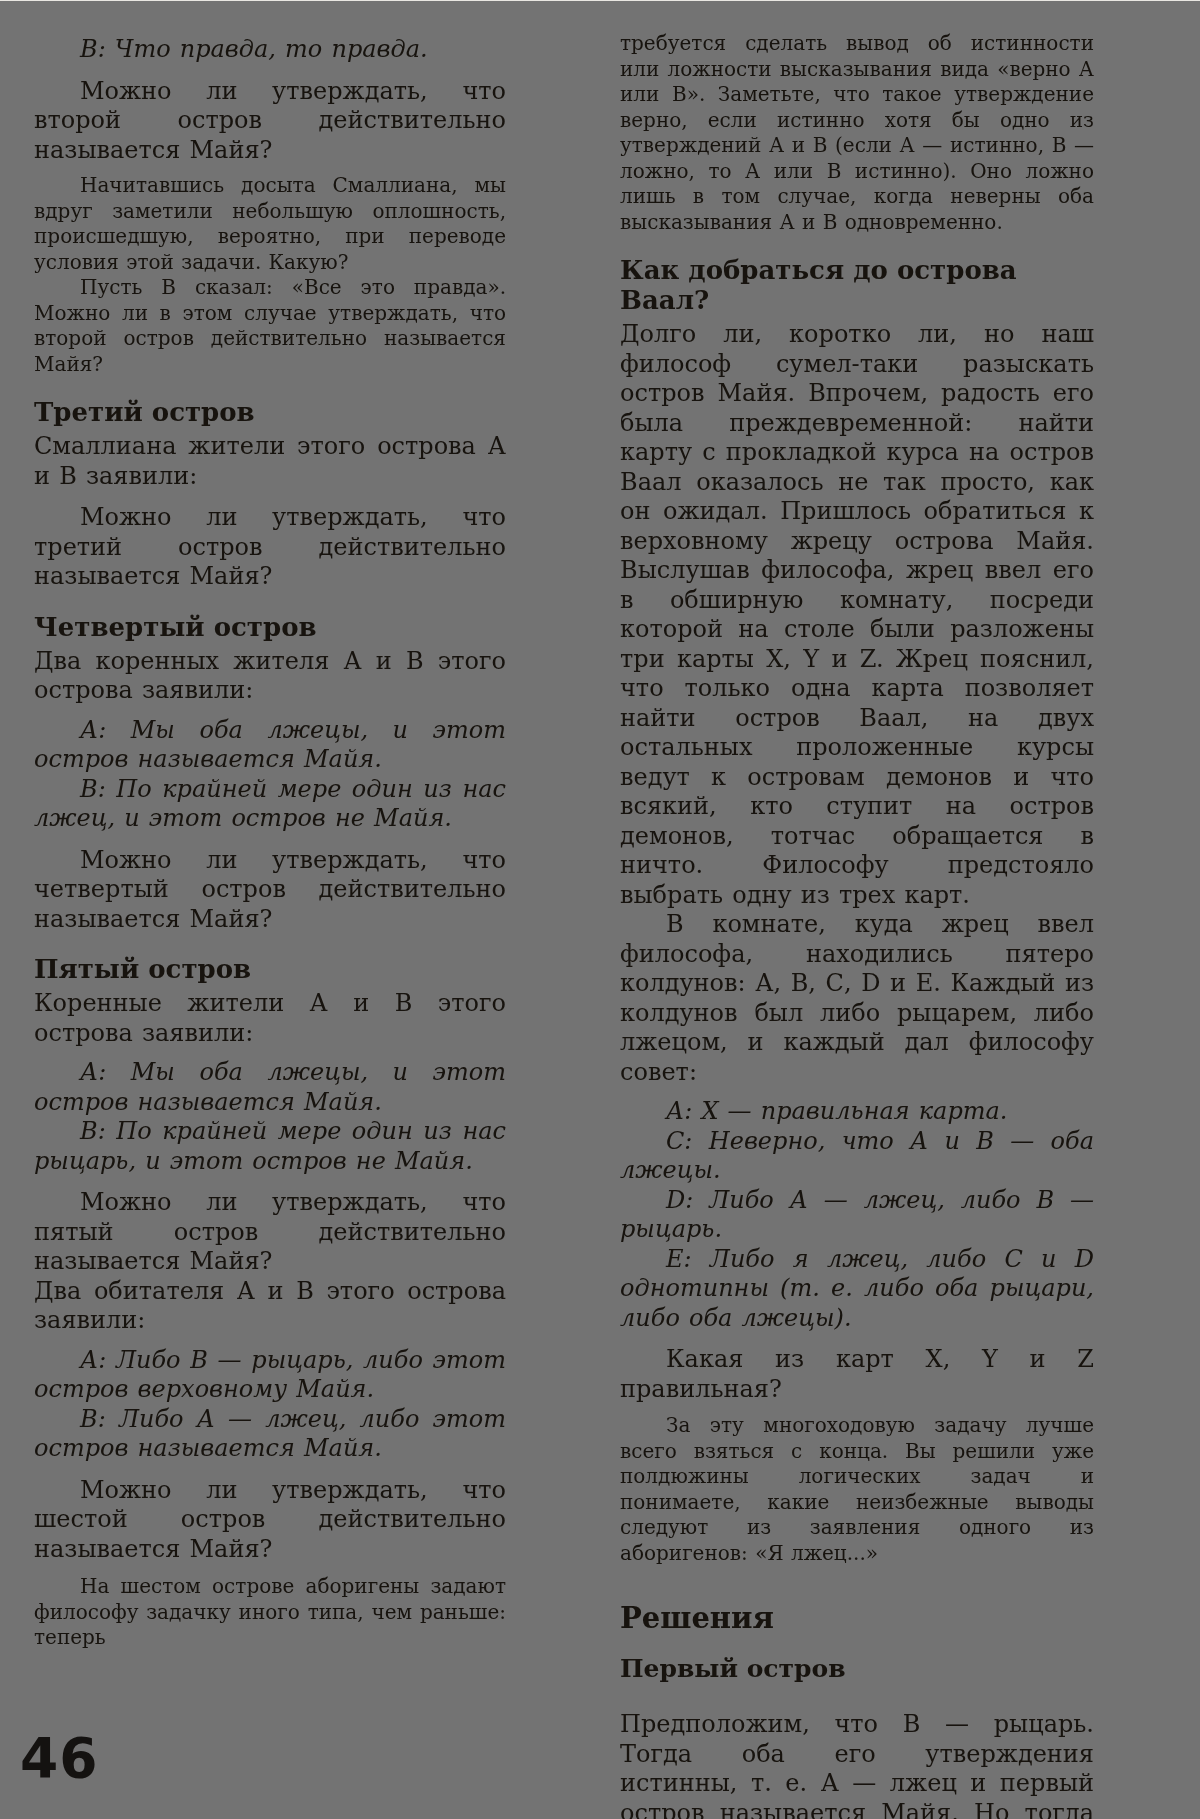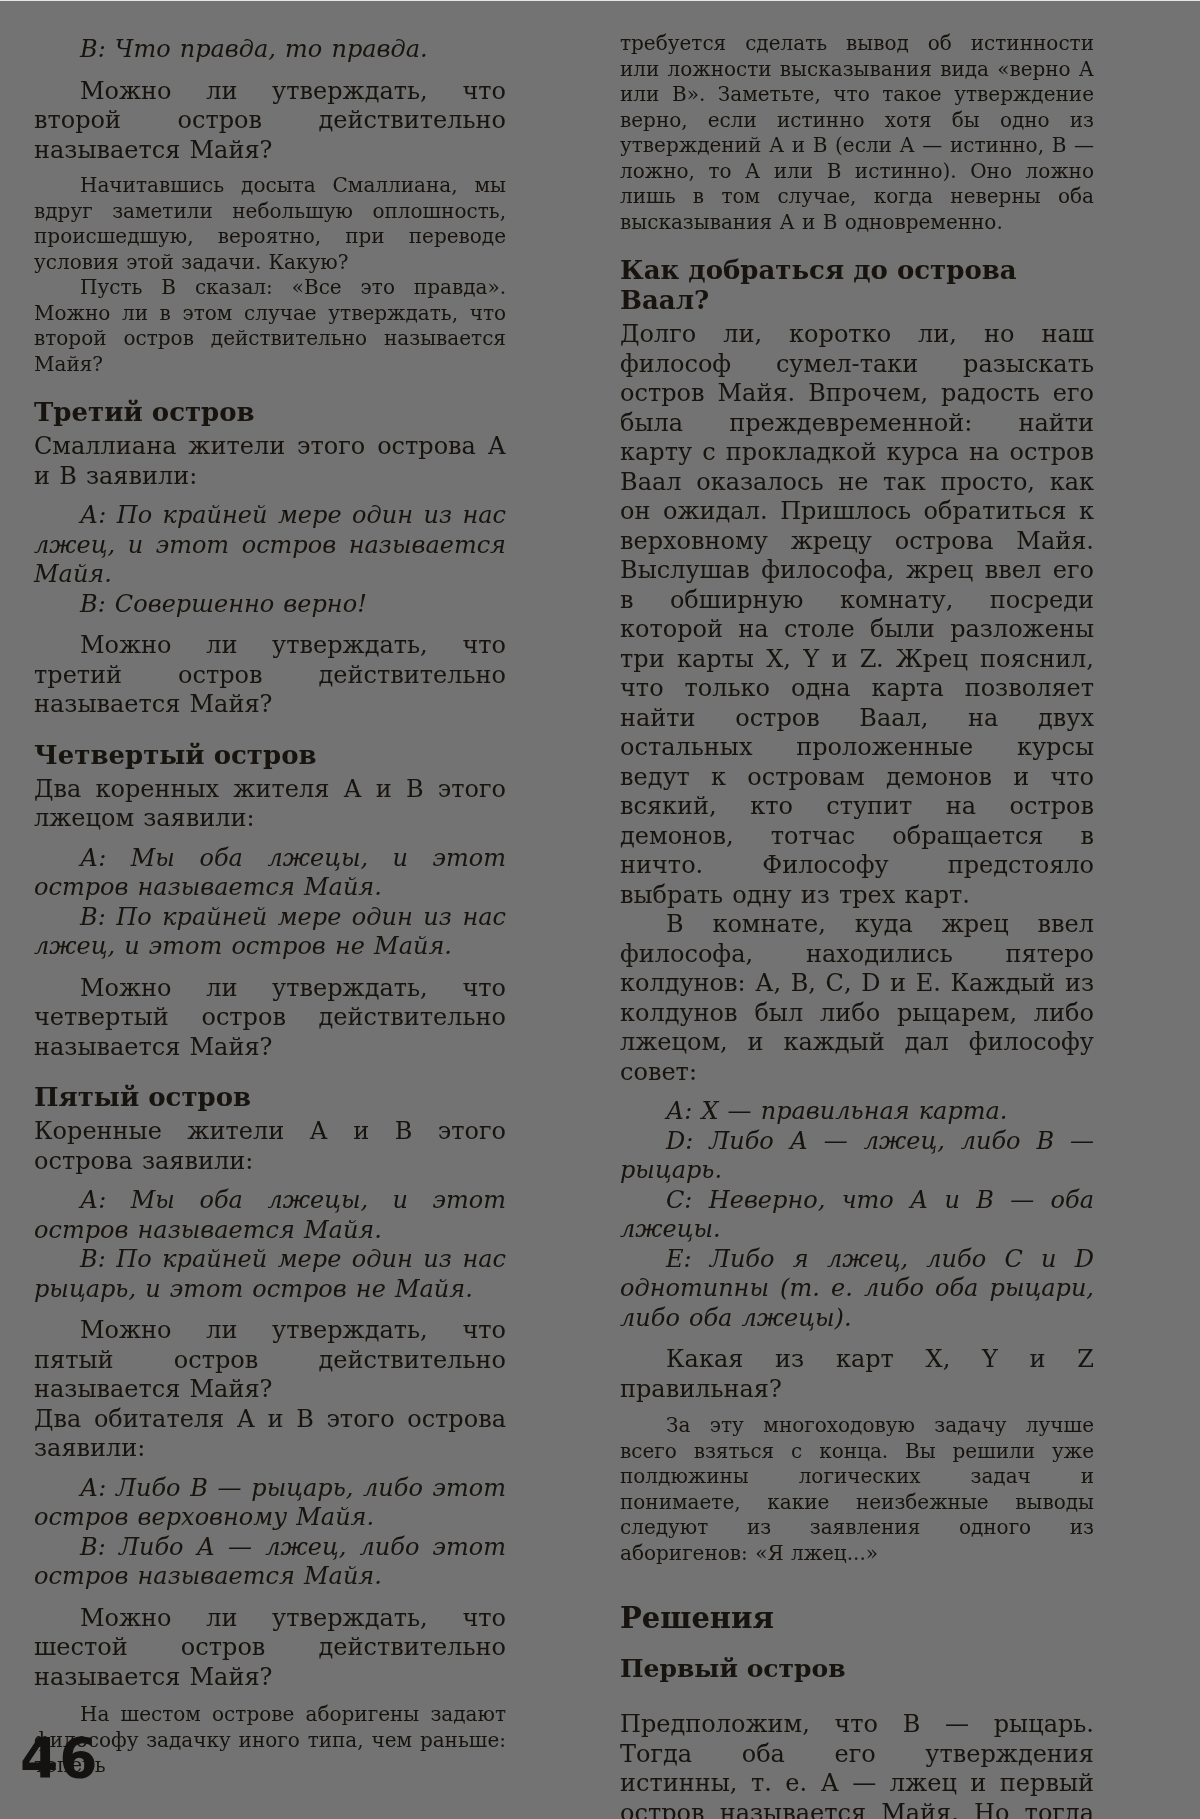--- a/index.html
+++ b/index.html
@@ -98,28 +98,24 @@
 
     <p class="body-p dialogue indent dlg-top">В: Что правда, то правда.</p>
 
     <p class="body-p indent q">Можно ли утверждать, что второй остров действительно называется Майя?</p>
 
     <p class="small-p indent note1">Начитавшись досыта Смаллиана, мы вдруг заметили небольшую оплошность, происшедшую, вероятно, при переводе условия этой задачи. Какую?</p>
     <p class="small-p indent">Пусть В сказал: «Все это правда». Можно ли в этом случае утверждать, что второй остров действительно называется Майя?</p>
 
     <h3 class="island-h">Третий остров</h3>
     <p class="body-p">Смаллиана жители этого острова А и В заявили:</p>
-    <div class="dlg-block">
-      <p class="body-p dialogue indent">А: По крайней мере один из нас лжец, и этот остров называется Майя.</p>
-      <p class="body-p dialogue indent">В: Совершенно верно!</p>
-    </div>
     <p class="body-p indent q">Можно ли утверждать, что третий остров действительно называется Майя?</p>
 
     <h3 class="island-h">Четвертый остров</h3>
-    <p class="body-p">Два коренных жителя А и В этого лжецом заявили:</p>
+    <p class="body-p">Два коренных жителя А и В этого острова заявили:</p>
     <div class="dlg-block">
       <p class="body-p dialogue indent">А: Мы оба лжецы, и этот остров называется Майя.</p>
       <p class="body-p dialogue indent">В: По крайней мере один из нас лжец, и этот остров не Майя.</p>
     </div>
     <p class="body-p indent q">Можно ли утверждать, что четвертый остров действительно называется Майя?</p>
 
     <h3 class="island-h">Пятый остров</h3>
     <p class="body-p">Коренные жители А и В этого острова заявили:</p>
     <div class="dlg-block">
       <p class="body-p dialogue indent">А: Мы оба лжецы, и этот остров называется Майя.</p>
@@ -140,22 +136,22 @@
   <div class="col col-right">
 
     <p class="small-p">требуется сделать вывод об истинности или ложности высказывания вида «верно А или В». Заметьте, что такое утверждение верно, если истинно хотя бы одно из утверждений А и В (если А — истинно, В — ложно, то А или В истинно). Оно ложно лишь в том случае, когда неверны оба высказывания А и В одновременно.</p>
 
     <h3 class="island-h vaal-h">Как добраться до острова Ваал?</h3>
     <p class="body-p">Долго ли, коротко ли, но наш философ сумел-таки разыскать остров Майя. Впрочем, радость его была преждевременной: найти карту с прокладкой курса на остров Ваал оказалось не так просто, как он ожидал. Пришлось обратиться к верховному жрецу острова Майя. Выслушав философа, жрец ввел его в обширную комнату, посреди которой на столе были разложены три карты X, Y и Z. Жрец пояснил, что только одна карта позволяет найти остров Ваал, на двух остальных проложенные курсы ведут к островам демонов и что всякий, кто ступит на остров демонов, тотчас обращается в ничто. Философу предстояло выбрать одну из трех карт.</p>
     <p class="body-p indent">В комнате, куда жрец ввел философа, находились пятеро колдунов: А, В, С, D и Е. Каждый из колдунов был либо рыцарем, либо лжецом, и каждый дал философу совет:</p>
 
     <div class="dlg-block">
       <p class="body-p dialogue indent">А: X — правильная карта.</p>
+      <p class="body-p dialogue indent">С: Неверно, что А и В — оба лжецы.</p>
       <p class="body-p dialogue indent">D: Либо А — лжец, либо В — рыцарь.</p>
-      <p class="body-p dialogue indent">С: Неверно, что А и В — оба лжецы.</p>
       <p class="body-p dialogue indent">Е: Либо я лжец, либо С и D однотипны (т. е. либо оба рыцари, либо оба лжецы).</p>
     </div>
 
     <p class="body-p indent q">Какая из карт X, Y и Z правильная?</p>
 
     <p class="small-p indent hint">За эту многоходовую задачу лучше всего взяться с конца. Вы решили уже полдюжины логических задач и понимаете, какие неизбежные выводы следуют из заявления одного из аборигенов: «Я лжец...»</p>
 
     <h2 class="solutions-h">Решения</h2>
     <h3 class="sub-h">Первый остров</h3>
 

